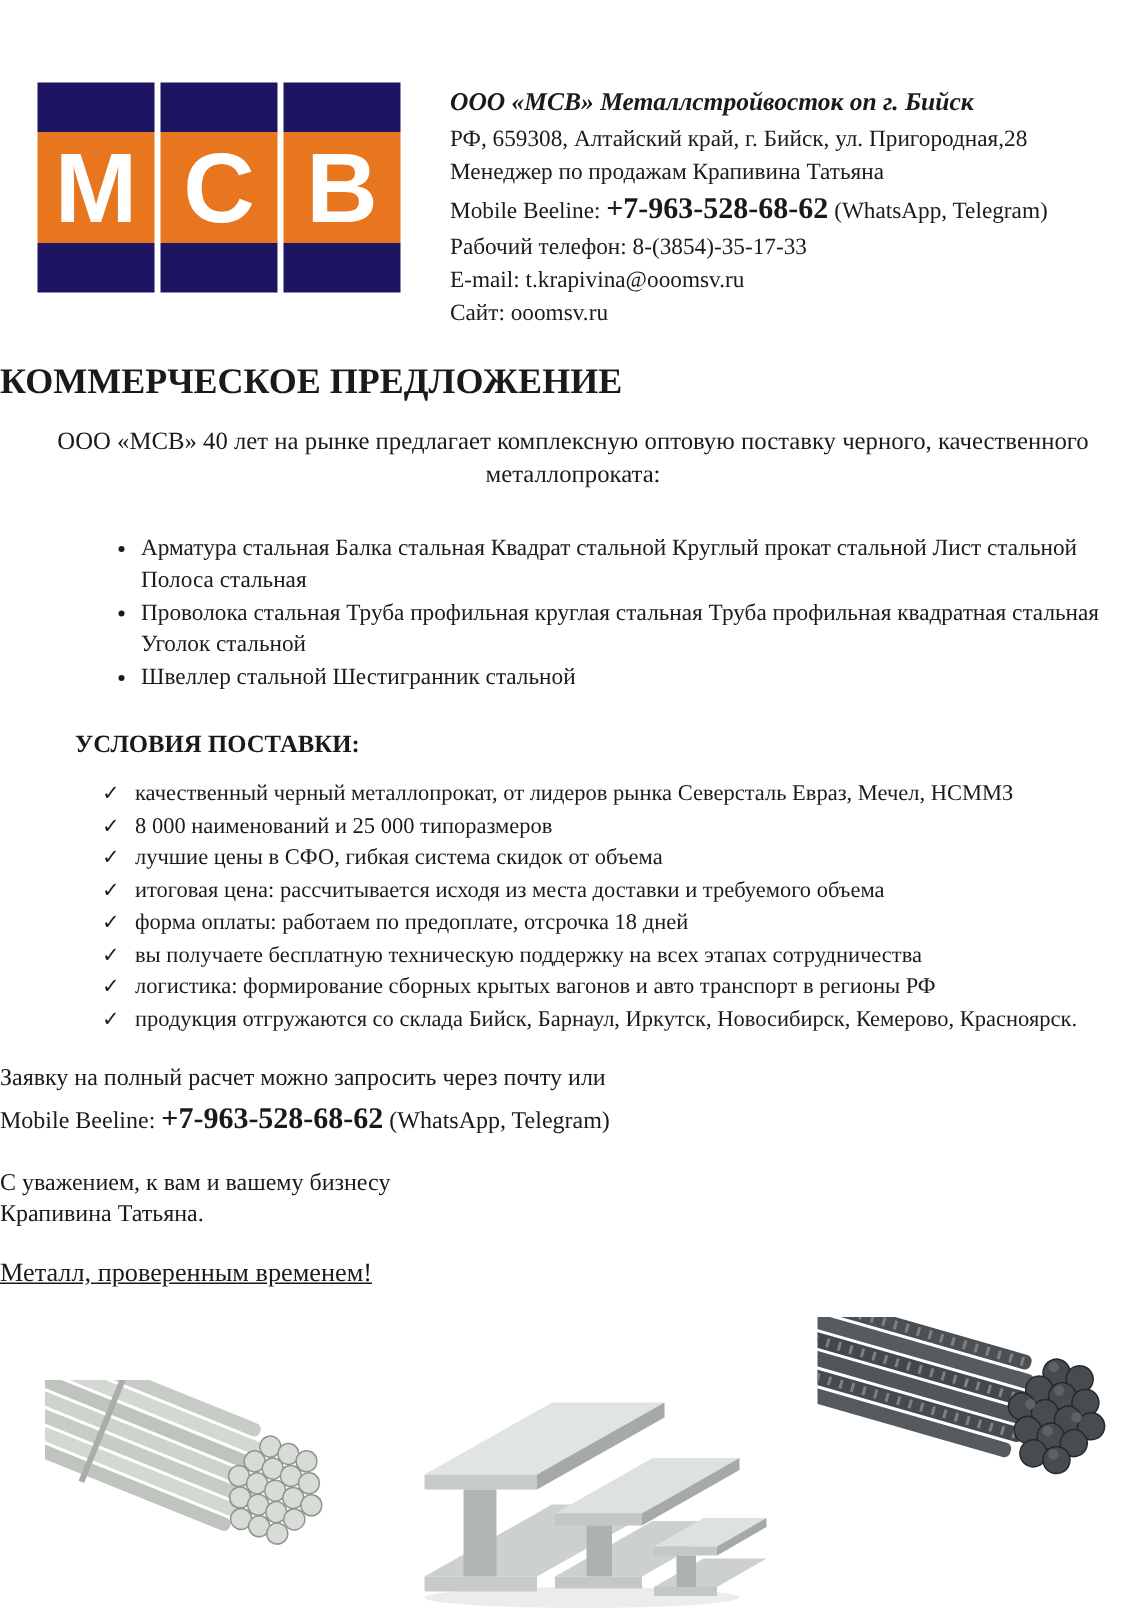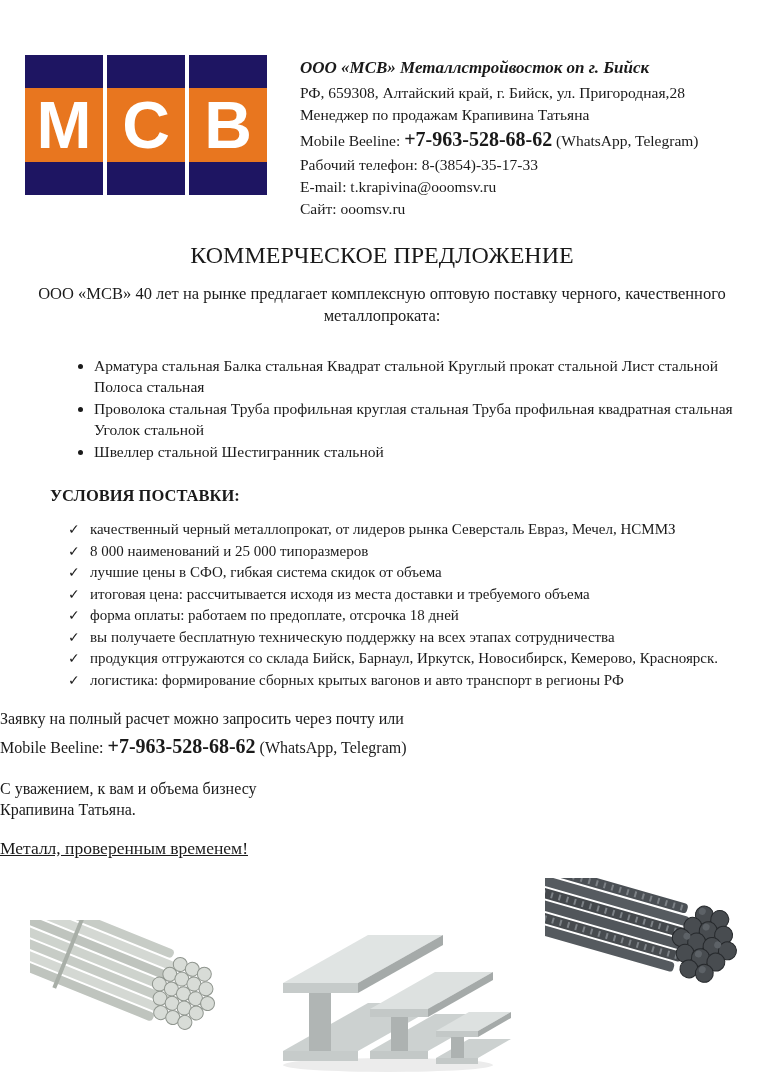--- a/index.html
+++ b/index.html
@@ -20,21 +20,21 @@
     font-family:"Liberation Sans", sans-serif; font-weight:bold;
     font-size:66px; line-height:66px; color:#ffffff;
   }
   .contact { position:absolute; left:275px; top:2px; width:470px; white-space:nowrap; }
   .contact .company { font-weight:bold; font-style:italic; font-size:17px; line-height:22px; margin-bottom:3px; }
   .contact .line { font-size:15.5px; line-height:22px; }
   .contact .mobile-line { font-size:15.5px; line-height:26px; }
   .phone-big { font-weight:bold; font-size:20px; }
   
   .main { position:absolute; top:241px; left:0; right:0; }
-  .title { text-align:center; font-weight:normal; font-size:24px; line-height:28px; }
+  .title { font-weight:bold; font-size:24px; line-height:28px; }
   .intro { margin:14px auto 0; width:700px; text-align:center; font-size:16.5px; line-height:22px; }
   ul.products { margin:28px 28px 0 60px; padding-left:34px; font-size:15.5px; line-height:21px; }
   ul.products li { margin-bottom:1px; }
   .cond-heading { margin:24px 0 0 50px; font-weight:bold; font-size:16.5px; }
   ul.checks { list-style:none; margin:13px 0 0 68px; padding:0; font-size:15px; }
   ul.checks li { line-height:20.5px; white-space:nowrap; }
   .check-icon { display:inline-block; width:22px; font-size:14px; }
   .center { margin:0; }
   .req { margin-top:17px; font-size:16px; line-height:22px; }
   .mobile2 { margin-top:3px; font-size:16px; line-height:27px; }
@@ -103,31 +103,31 @@
 
     <div class="cond-heading">УСЛОВИЯ ПОСТАВКИ:</div>
 
     <ul class="checks">
       <li><span class="check-icon">✓</span><span>качественный черный металлопрокат, от лидеров рынка Северсталь Евраз, Мечел, НСММЗ</span></li>
       <li><span class="check-icon">✓</span><span>8 000 наименований и 25 000 типоразмеров</span></li>
       <li><span class="check-icon">✓</span><span>лучшие цены в СФО, гибкая система скидок от объема</span></li>
       <li><span class="check-icon">✓</span><span>итоговая цена: рассчитывается исходя из места доставки и требуемого объема</span></li>
       <li><span class="check-icon">✓</span><span>форма оплаты: работаем по предоплате, отсрочка 18 дней</span></li>
       <li><span class="check-icon">✓</span><span>вы получаете бесплатную техническую поддержку на всех этапах сотрудничества</span></li>
+      <li><span class="check-icon">✓</span><span>логистика: формирование сборных крытых вагонов и авто транспорт в регионы РФ</span></li>
       <li><span class="check-icon">✓</span><span>продукция отгружаются со склада Бийск, Барнаул, Иркутск, Новосибирск, Кемерово, Красноярск.</span></li>
-      <li><span class="check-icon">✓</span><span>логистика: формирование сборных крытых вагонов и авто транспорт в регионы РФ</span></li>
     </ul>
 
     <p class="center req">Заявку на полный расчет можно запросить через почту или</p>
     <p class="center mobile2">
       <span>Mobile Beeline:</span>
       <span class="phone-big">+7-963-528-68-62</span>
       <span>(WhatsApp, Telegram)</span>
     </p>
-    <p class="center regards">С уважением, к вам и объема бизнесу</p>
+    <p class="center regards">С уважением, к вам и вашему бизнесу</p>
     <p class="center regards" style="margin-top:0">Крапивина Татьяна.</p>
     <p class="center slogan">Металл, проверенным временем!</p>
   </div>
 
   <div class="photo photo-left" aria-label="steel-round-bars-bundle">
     <svg width="225" height="140" viewBox="0 0 225 140" xmlns="http://www.w3.org/2000/svg">
       <g transform="rotate(22 90 60)">
         <rect x="-55" y="12" width="185" height="9" rx="4" fill="#c7ccc6"></rect>
         <rect x="-55" y="23" width="190" height="9" rx="4" fill="#d4d8d3"></rect>
         <rect x="-55" y="34" width="195" height="9" rx="4" fill="#bfc4be"></rect>

